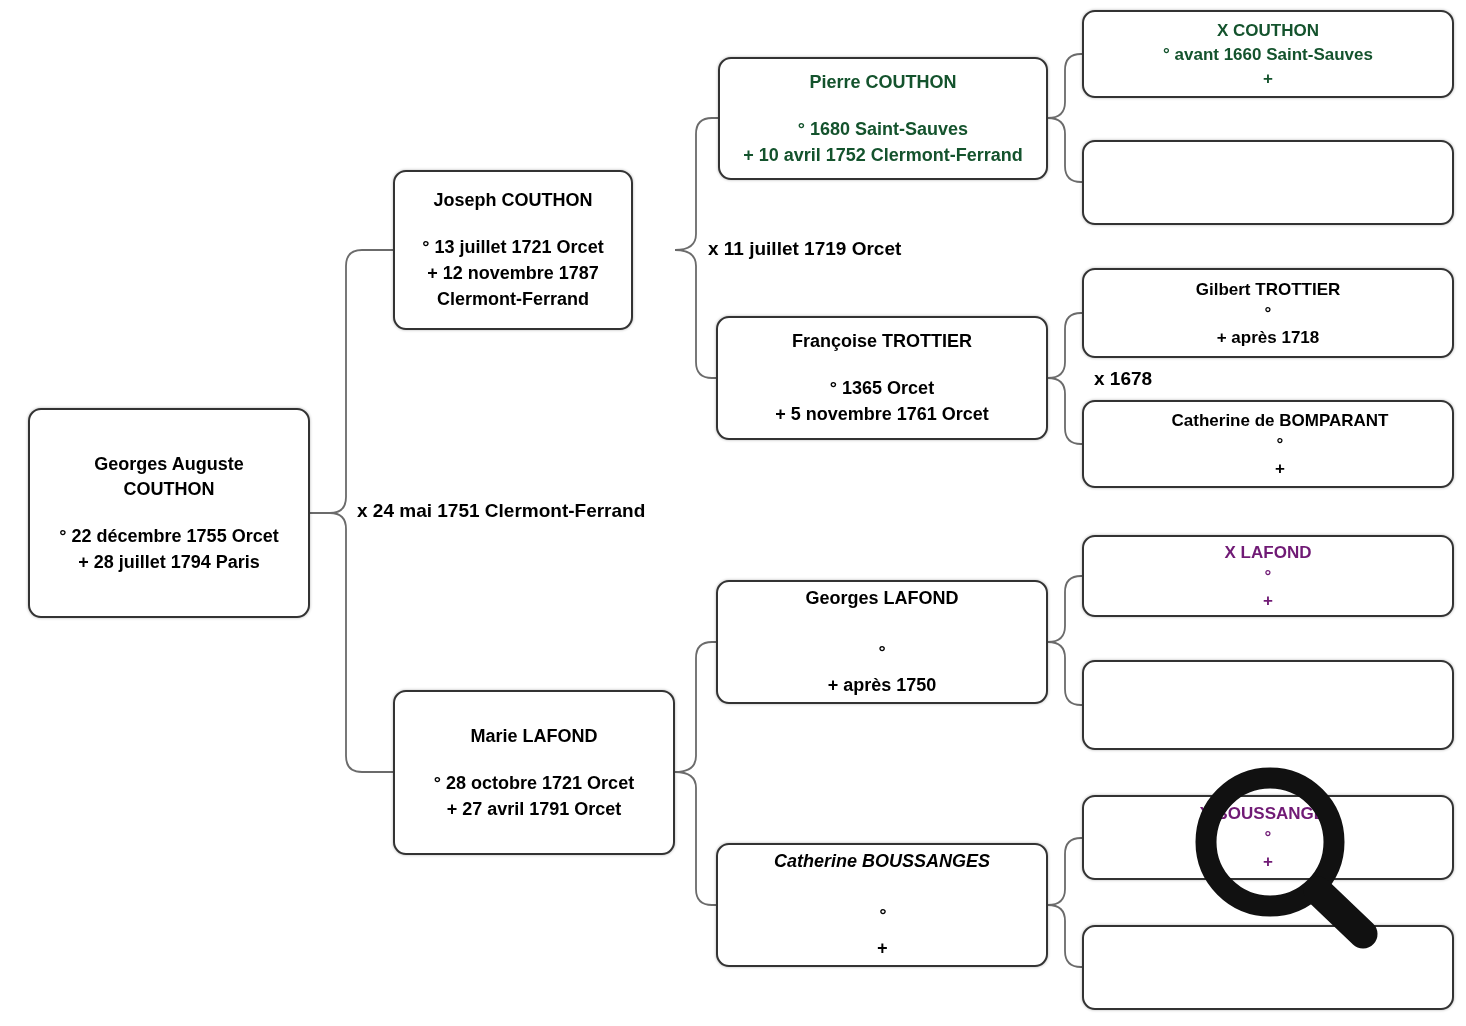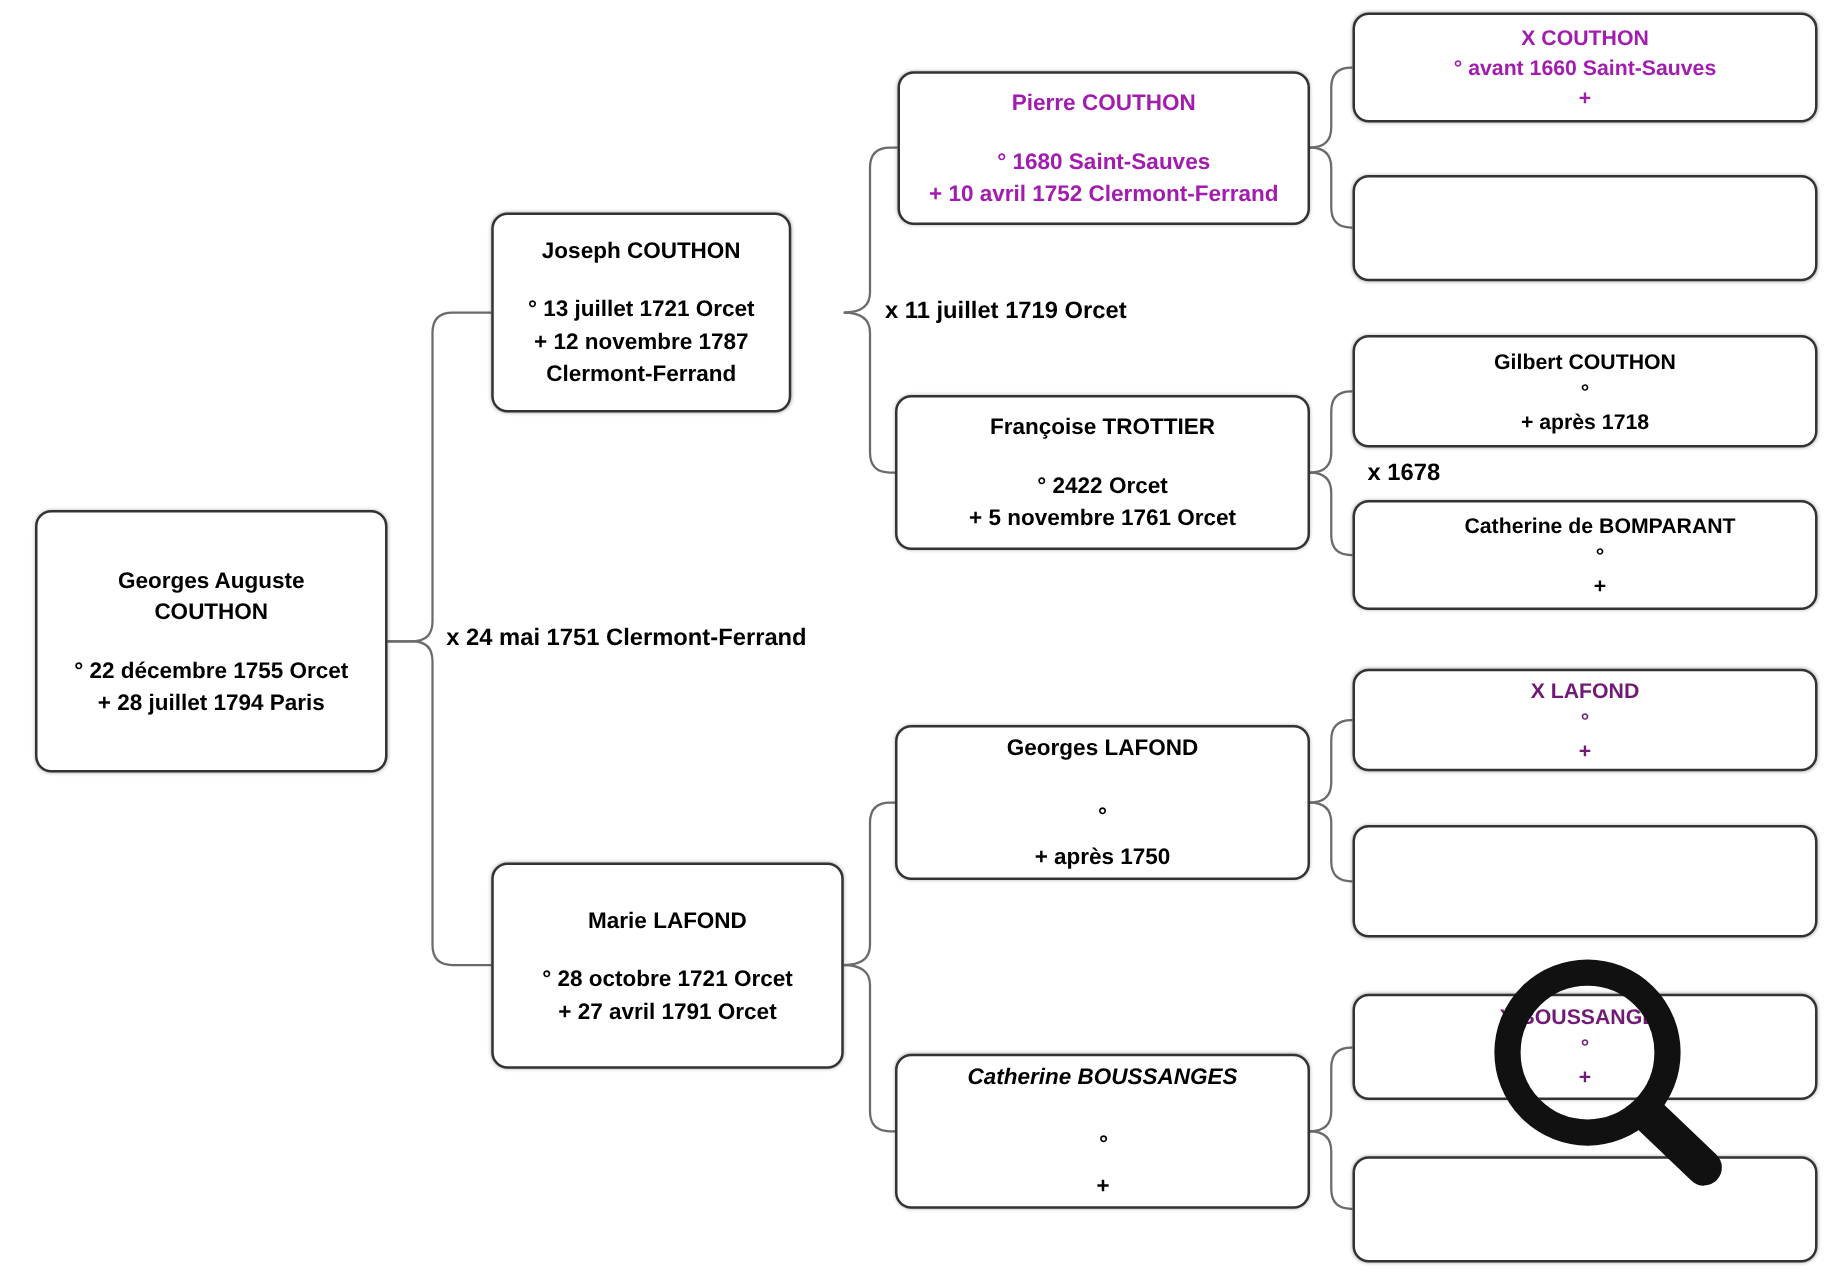--- a/index.html
+++ b/index.html
@@ -37,21 +37,21 @@
   .lg .ln { line-height: 26px; }
 
   .sm { font-size: 17px; }
   .sm .nm { margin-bottom: 0; }
   .sm .ln { line-height: 24px; }
 
   .airy .ln { margin-top: 7px; }
 
   .root-node .nm { max-width: 195px; }
 
-  .red  { color: #a21caf; }
+  .red  { color: #14532d; }
   .gray { color: #701a75; }
 
   .marriage {
     position: absolute;
     font-weight: bold;
     font-size: 19px;
     color: #000000;
     white-space: nowrap;
   }
 </style>
@@ -106,21 +106,21 @@
   </div>
 
   <div class="node lg red" style="left:718px; top:57px; width:330px; height:123px;">
     <div class="nm">Pierre COUTHON</div>
     <div class="ln">° 1680 Saint-Sauves</div>
     <div class="ln">+ 10 avril 1752 Clermont-Ferrand</div>
   </div>
 
   <div class="node lg" style="left:716px; top:316px; width:332px; height:124px;">
     <div class="nm">Françoise TROTTIER</div>
-    <div class="ln">° 2422 Orcet</div>
+    <div class="ln">° 1365 Orcet</div>
     <div class="ln">+ 5 novembre 1761 Orcet</div>
   </div>
 
   <div class="node lg airy" style="left:716px; top:580px; width:332px; height:124px;">
     <div class="nm">Georges LAFOND</div>
     <div class="ln">°</div>
     <div class="ln">+ après 1750</div>
   </div>
 
   <div class="node lg airy" style="left:716px; top:843px; width:332px; height:124px;font-style:italic;">
@@ -131,21 +131,21 @@
 
   <div class="node sm red" style="left:1082px; top:10px; width:372px; height:88px;">
     <div class="nm">X COUTHON</div>
     <div class="ln">° avant 1660 Saint-Sauves</div>
     <div class="ln">+</div>
   </div>
 
   <div class="node sm" style="left:1082px; top:140px; width:372px; height:85px;"></div>
 
   <div class="node sm" style="left:1082px; top:268px; width:372px; height:90px;">
-    <div class="nm">Gilbert COUTHON</div>
+    <div class="nm">Gilbert TROTTIER</div>
     <div class="ln">°</div>
     <div class="ln">+ après 1718</div>
   </div>
 
   <div class="node sm" style="left:1082px; top:400px; width:372px; height:88px;padding-left:32px;">
     <div class="nm">Catherine de BOMPARANT</div>
     <div class="ln">°</div>
     <div class="ln">+</div>
   </div>
 

